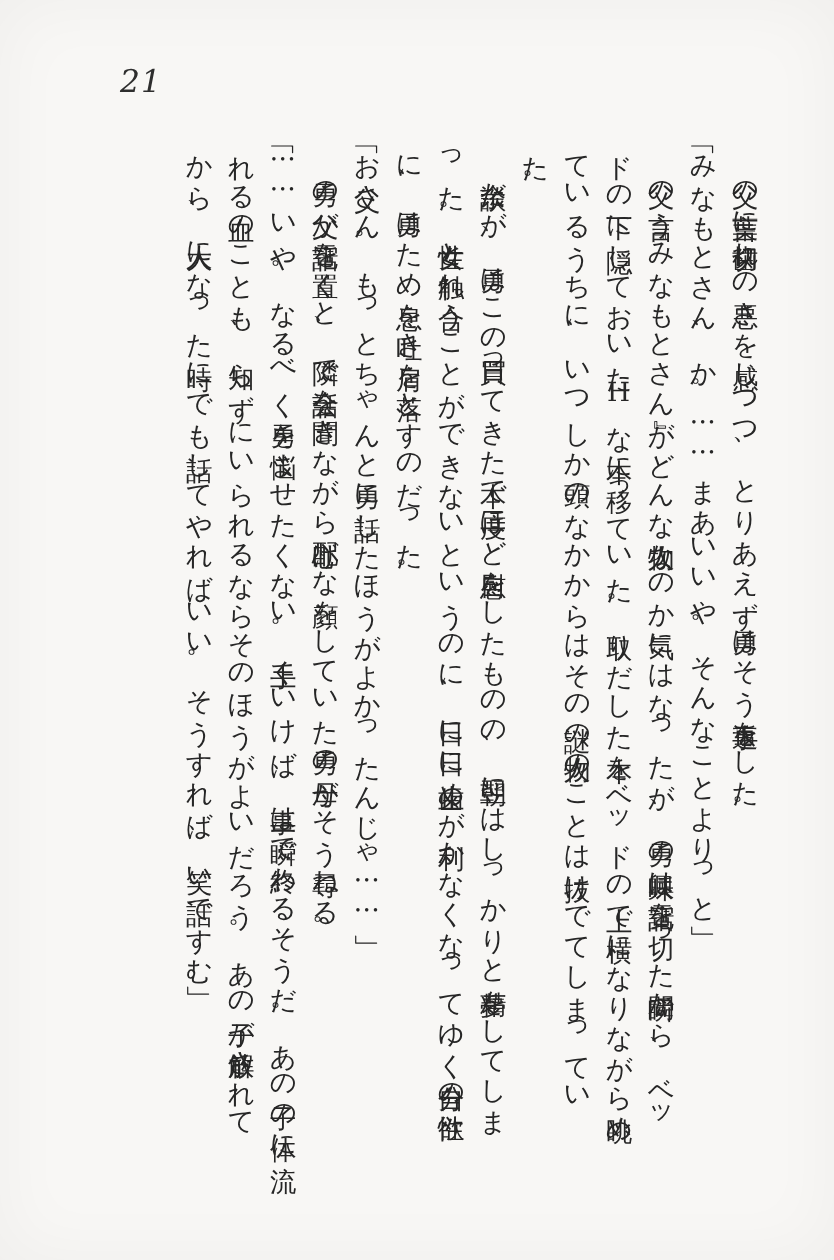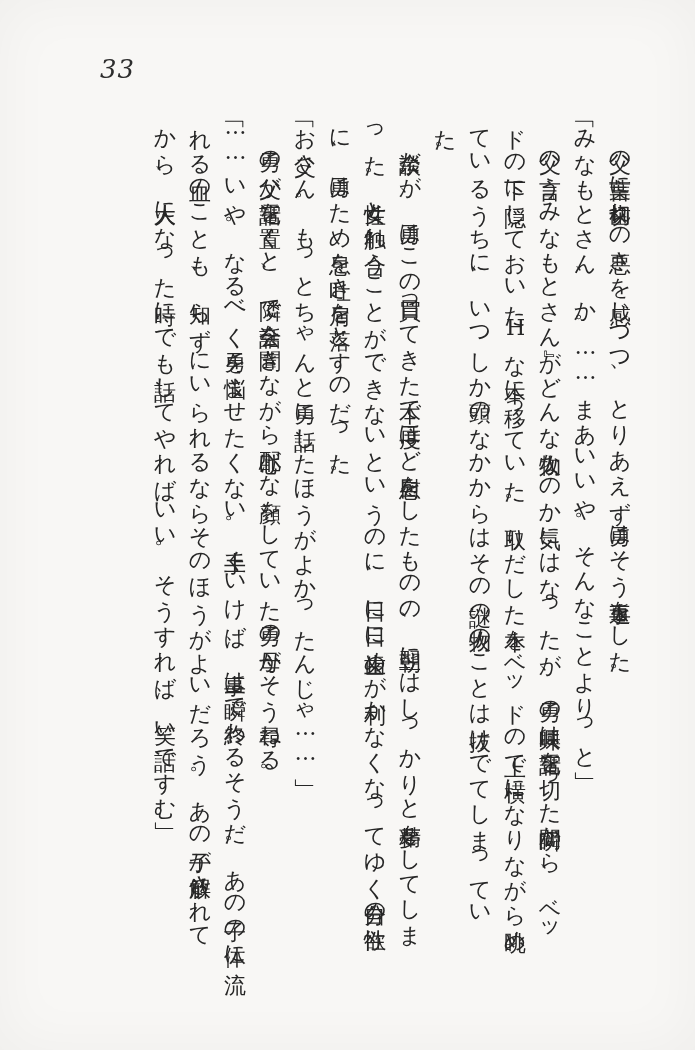--- a/index.html
+++ b/index.html
@@ -50,21 +50,21 @@
   }
   .para.indent {
     text-indent: 22px; 
   }
 </style>
 </head>
 <body>
 
 <div class="page">
 
-  <div class="page-number">33</div>
+  <div class="page-number">21</div>
 
   <div class="text-block">
     <p class="para indent">父の言葉に歯切れの悪さを感じつつ、とりあえず勇はそう返事をした。</p>
     <p class="para">「みなもとさん、か。……まあいいや。そんなことよりっと」</p>
     <p class="para indent">父の言う『みなもとさん』がどんな人物なのか気にはなったが、勇の興味は電話を切った瞬間から、ベッドの下に隠しておいたHな本に移っていた。取りだした本をベッドの上で横になりながら眺めているうちに、いつしか頭のなかからはその謎の人物のことは抜けでてしまっていた。</p>
     <p class="para indent">余談だが、勇はこの日買ってきた本で二度ほど自慰をしたものの、翌朝にはしっかりと夢精をしてしまった。女性と触れ合うことができないというのに、日に日に歯止めが利かなくなってゆく自分の性欲に、勇はため息を吐き肩を落とすのだった。</p>
     <p class="para">「お父さん。もっとちゃんと勇に話したほうがよかったんじゃ……」</p>
     <p class="para indent">勇の父が電話を置くと、隣で会話を聞きながら心配げな顔をしていた勇の母がそう尋ねる。</p>
     <p class="para">「……いや。なるべく勇を悩ませたくない。上手くいけば、事は一瞬で終わるそうだ。あの子の体に流れる血のことも、知らずにいられるならそのほうがよいだろう。あの子が解放されてから、大人になった時にでも話してやればいい。そうすれば、笑い話ですむ」</p>
   </div>

